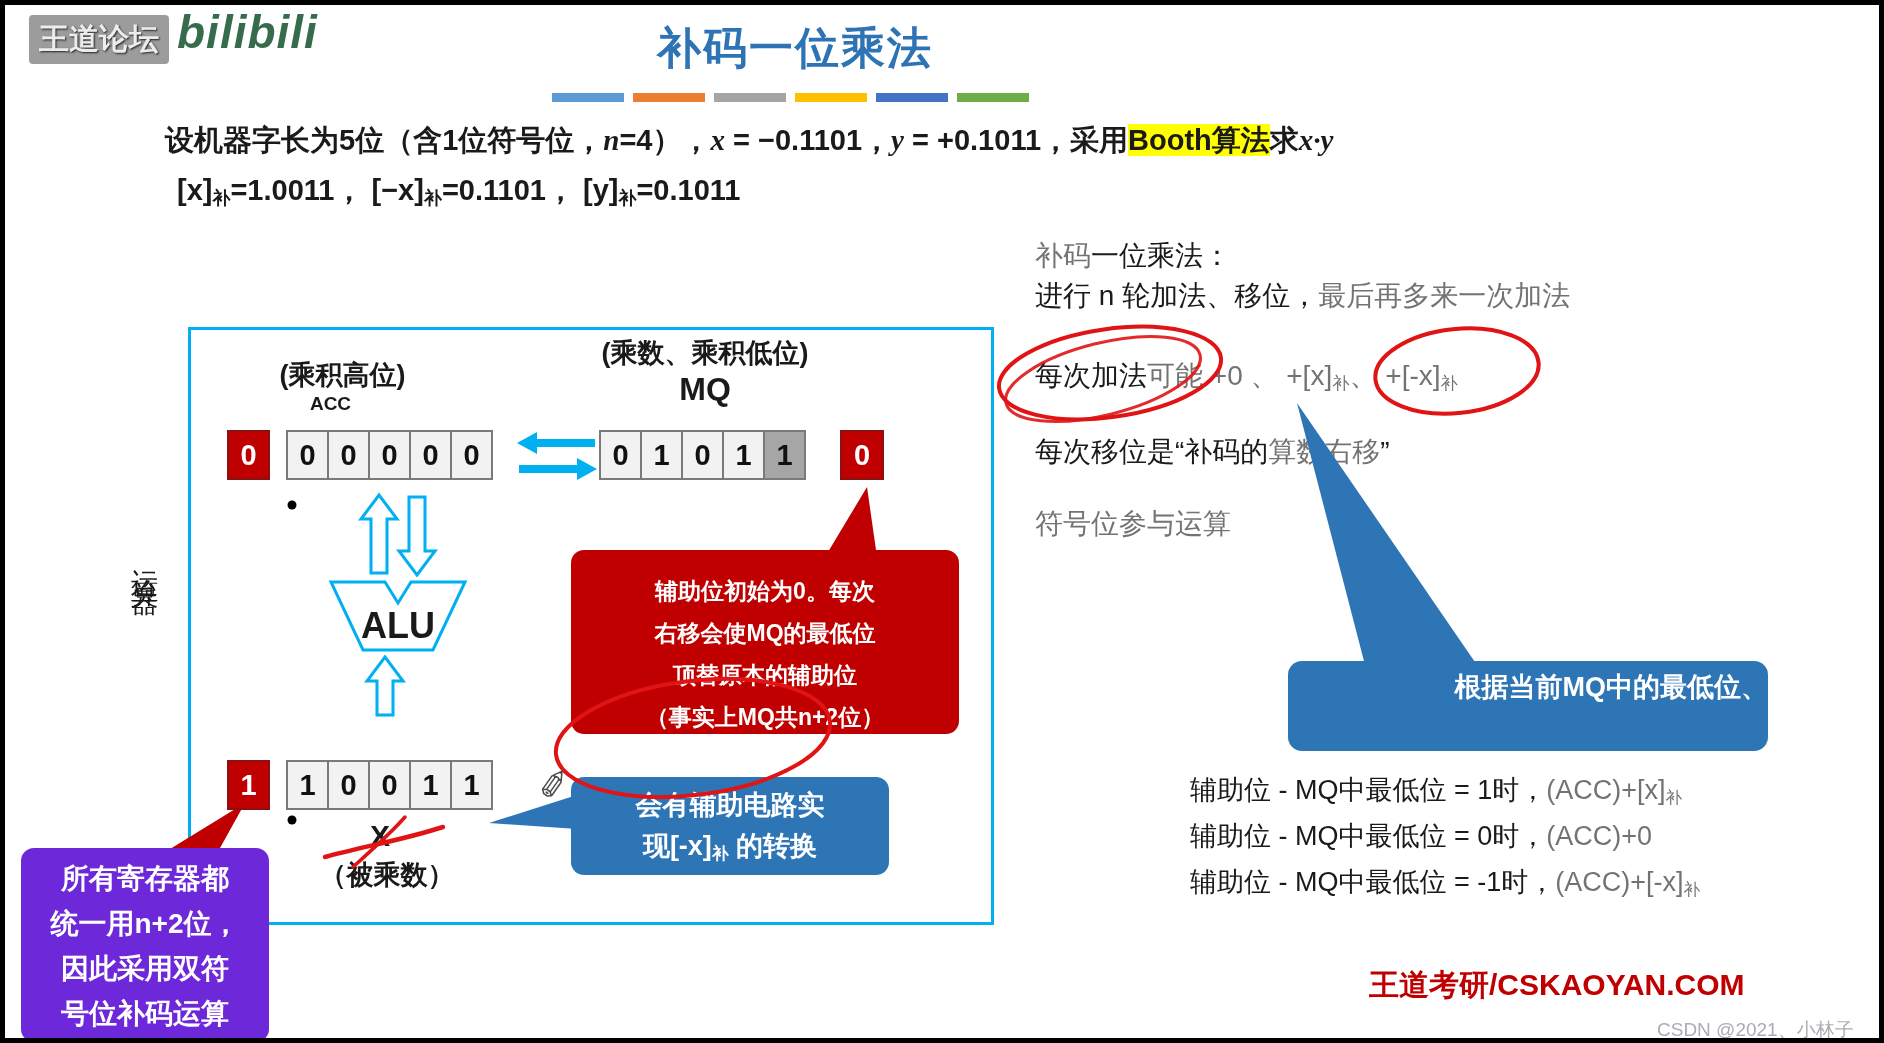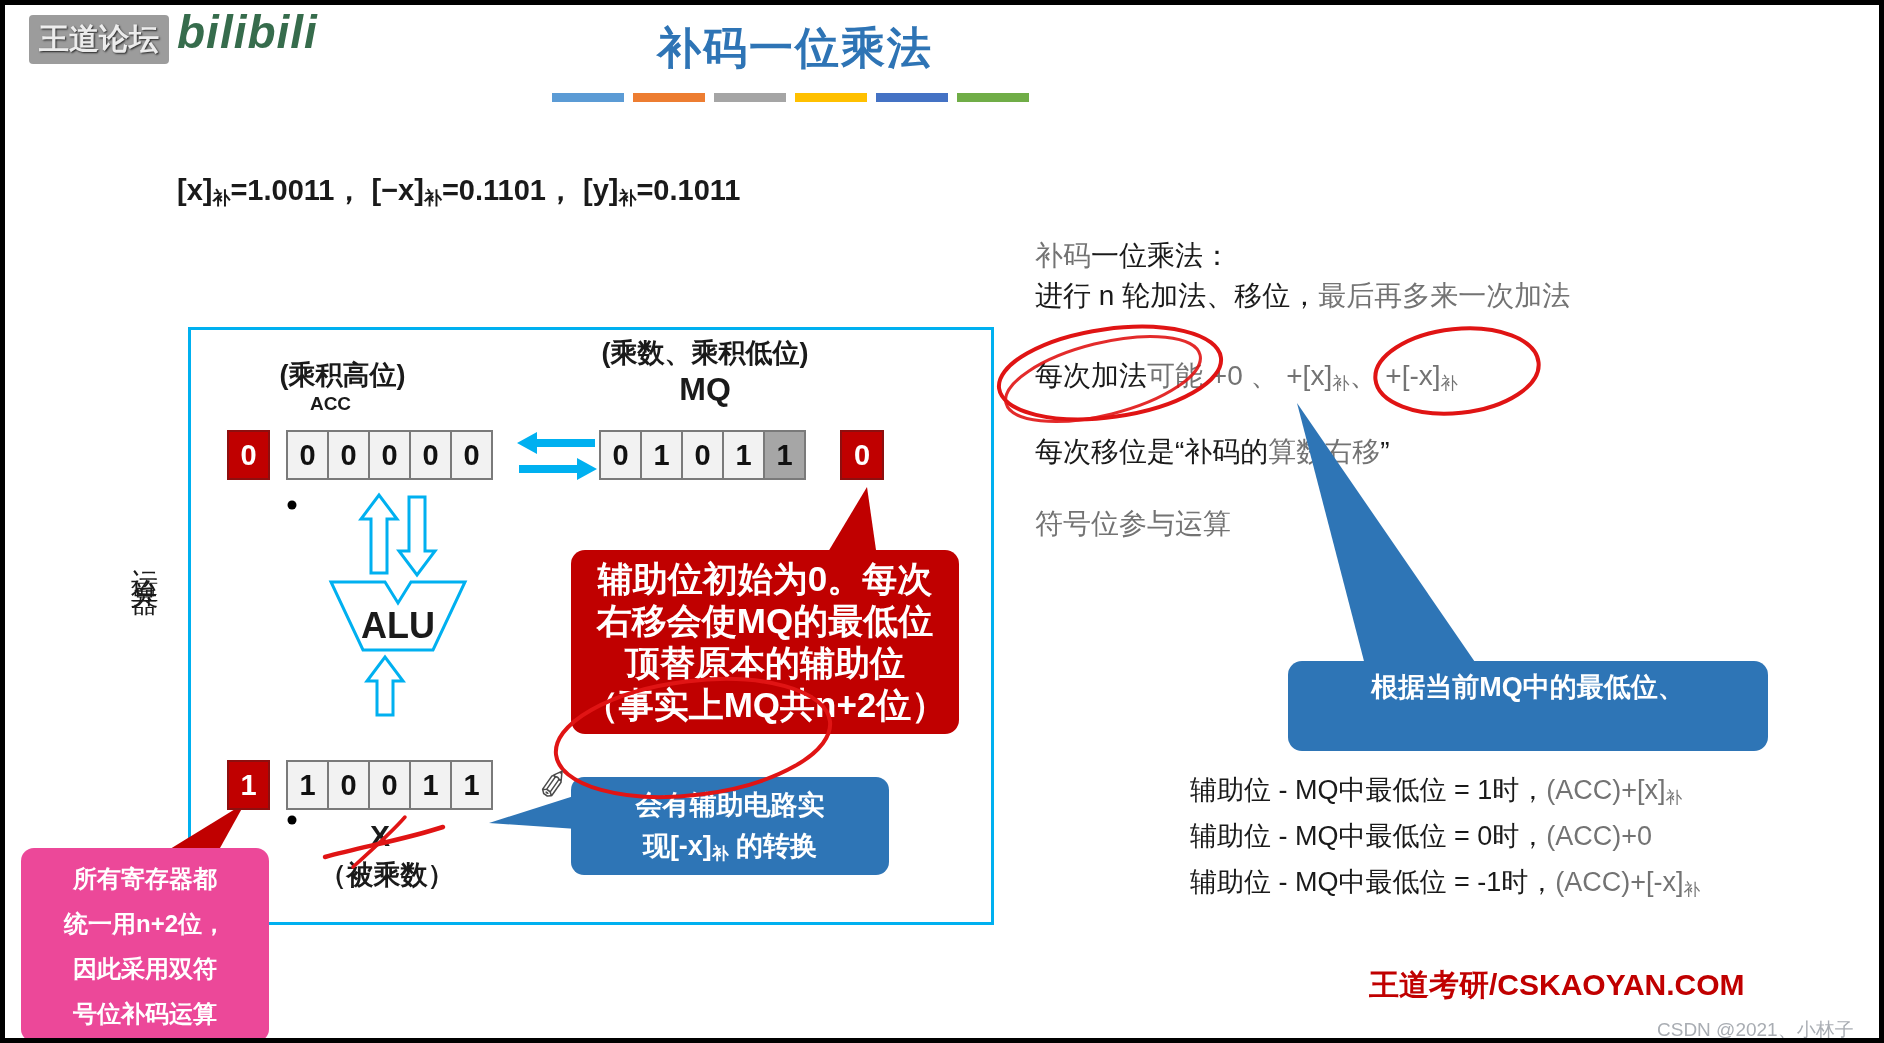--- a/index.html
+++ b/index.html
@@ -26,21 +26,21 @@
   
   .pline { font-size:29px; font-weight:600; z-index:3; }
   .math { font-family:"Liberation Serif", serif; font-style:italic; }
   .hl { background:#FFFF00; font-weight:bold; }
   .sub { font-size:0.62em; vertical-align:-0.25em; }
 
   
   .note { font-size:28px; z-index:3; }
   .red { color:#737373; }
   .rules { font-size:27px; line-height:39px; z-index:3; }
-  .callout { background:#2E75B6; color:#fff; border-radius:14px; text-align:center;
+  .callout { background:#2E75B6; color:#fff; border-radius:14px; text-align:right;
              font-size:27px; font-weight:bold; line-height:40px; padding-top:6px;
              z-index:3; }
 
   
   .dbox { border:3px solid #00B0F0; z-index:1; }
   .unit-label { writing-mode:vertical-lr; text-orientation:upright; font-size:28px;
                 letter-spacing:10px; z-index:3; }
   .dcap { font-size:27px; font-weight:bold; text-align:center; z-index:3; }
   .row { display:flex; z-index:3; }
   .cell { width:43px; height:50px; background:#F2F2F2; border:2px solid #7A7A7A;
@@ -48,23 +48,23 @@
           line-height:47px; color:#111; }
   .cell:first-child { margin-left:0; }
   .cell.redcell { background:#C00000; color:#fff; border-color:#8d0f0f; }
   .cell.graycell { background:#A6A6A6; color:#111; }
   .gap18 { width:18px; }
   .gap36 { width:36px; }
   .alu-text { font-size:36px; font-weight:bold; text-align:center; z-index:3; }
 
   
   .bubble { color:#fff; font-weight:bold; text-align:center; border-radius:13px; }
-  .bubble-red { background:#C00000; font-size:35px; line-height:42px; padding-top:8px; z-index:4;border-radius:14px; }
+  .bubble-red { background:#C00000; font-size:23px; line-height:42px; padding-top:20px; z-index:4; }
   .bubble-blue { background:#2E75B6; font-size:27px; line-height:41px; padding-top:8px; z-index:4; }
-  .bubble-reg { background:#ec4899; font-size:24px; line-height:45px; padding-top:8px; z-index:5; }
+  .bubble-reg { background:#6d28d9; font-size:28px; line-height:45px; padding-top:8px; z-index:5; }
 
   .footer { font-size:30px; font-weight:bold; color:#C00000; z-index:3; }
 
   svg.layer { position:absolute; left:0; top:0; z-index:2; pointer-events:none; }
   svg.layer-annot { z-index:8; }
   .pen { font-size:38px; color:#4a4a4a; z-index:9; transform:rotate(-100deg); }
 </style>
 </head>
 <body>
 
@@ -76,20 +76,23 @@
   <div class="abs title" style="left:540px;top:14px;width:500px">补码一位乘法</div>
   <div class="abs bars" style="left:547px;top:88px">
     <span class="bar" style="background:#5B9BD5"></span>
     <span class="bar" style="background:#ED7D31"></span>
     <span class="bar" style="background:#A5A5A5"></span>
     <span class="bar" style="background:#FFC000"></span>
     <span class="bar" style="background:#4472C4"></span>
     <span class="bar" style="background:#70AD47"></span>
   </div>
 
+  <div class="abs pline" style="left:160px;top:116px">
+    <span>设机器字长为5位（含1位符号位，</span><span class="math">n</span><span>=4），</span><span class="math">x</span><span> = −0.1101，</span><span class="math">y</span><span> = +0.1011，采用</span><span class="hl">Booth算法</span><span>求</span><span class="math">x·y</span>
+  </div>
   <div class="abs pline" style="left:172px;top:166px">
     <span>[x]</span><span class="sub">补</span><span>=1.0011，  </span><span>[−x]</span><span class="sub">补</span><span>=0.1101，  </span><span>[y]</span><span class="sub">补</span><span>=0.1011</span>
   </div>
 
   <div class="abs dbox" style="left:183px;top:322px;width:806px;height:598px"></div>
   <div class="abs unit-label" style="left:120px;top:542px">运算器</div>
 
   <div class="abs dcap" style="left:240px;top:352px;width:195px">(乘积高位)</div>
   <div class="abs dcap" style="left:228px;top:388px;width:195px;font-size:19px">ACC</div>
   <div class="abs dcap" style="left:555px;top:330px;width:290px">(乘数、乘积低位)</div>

